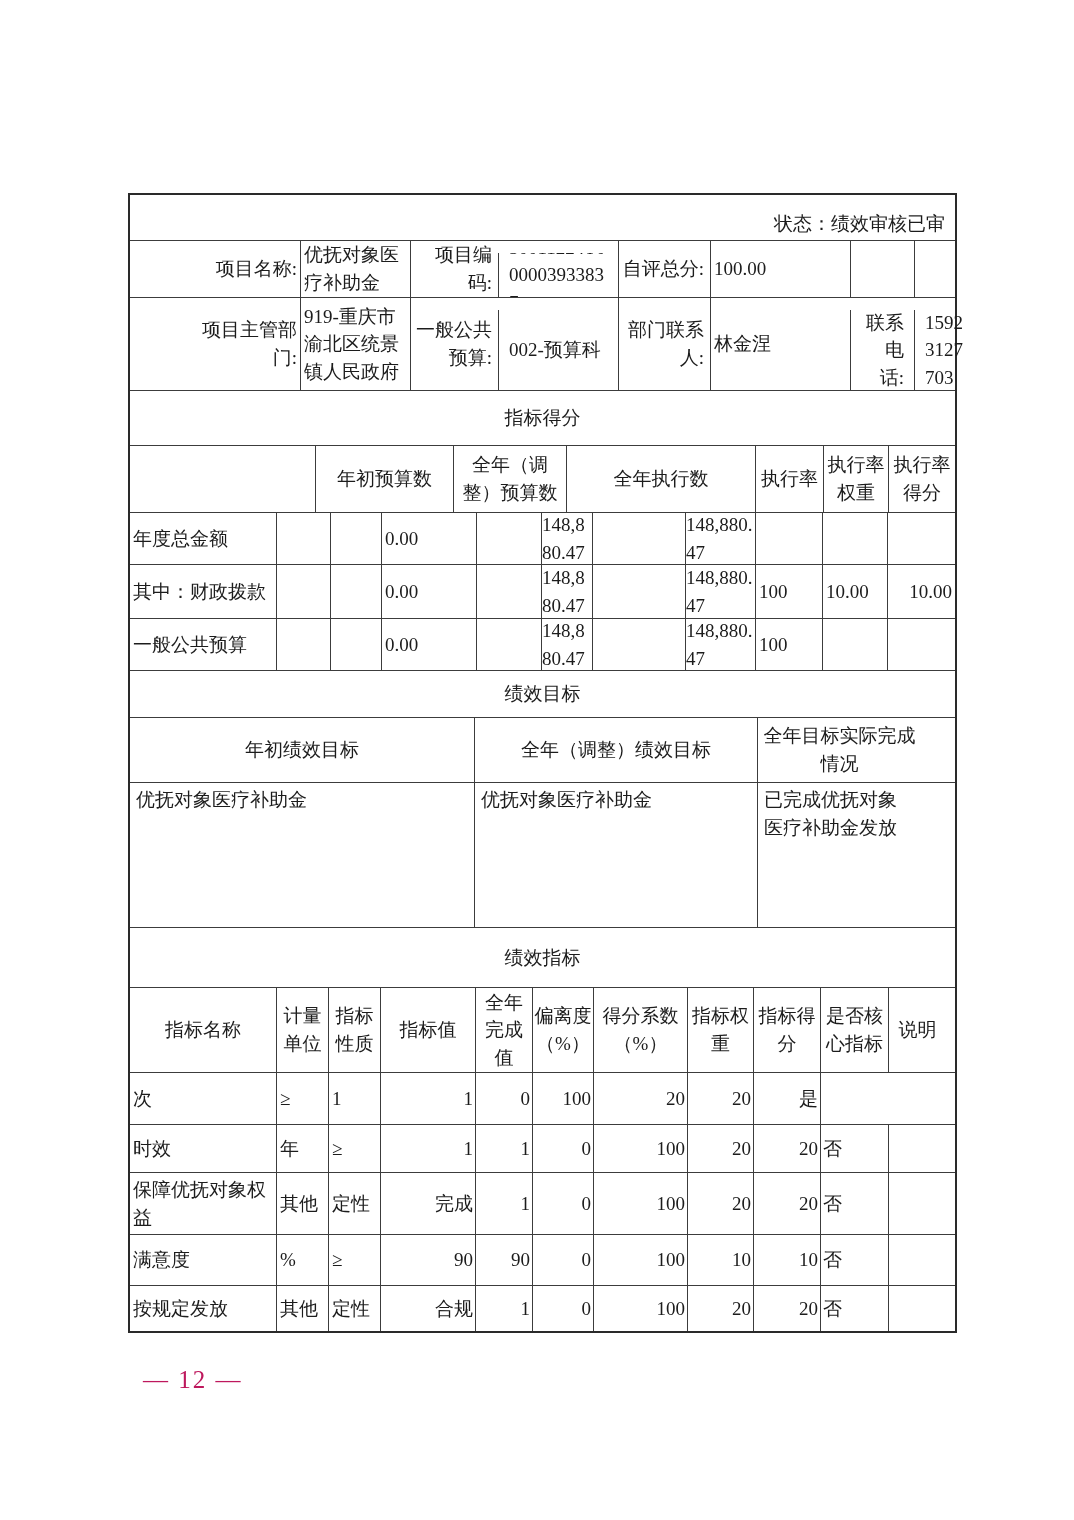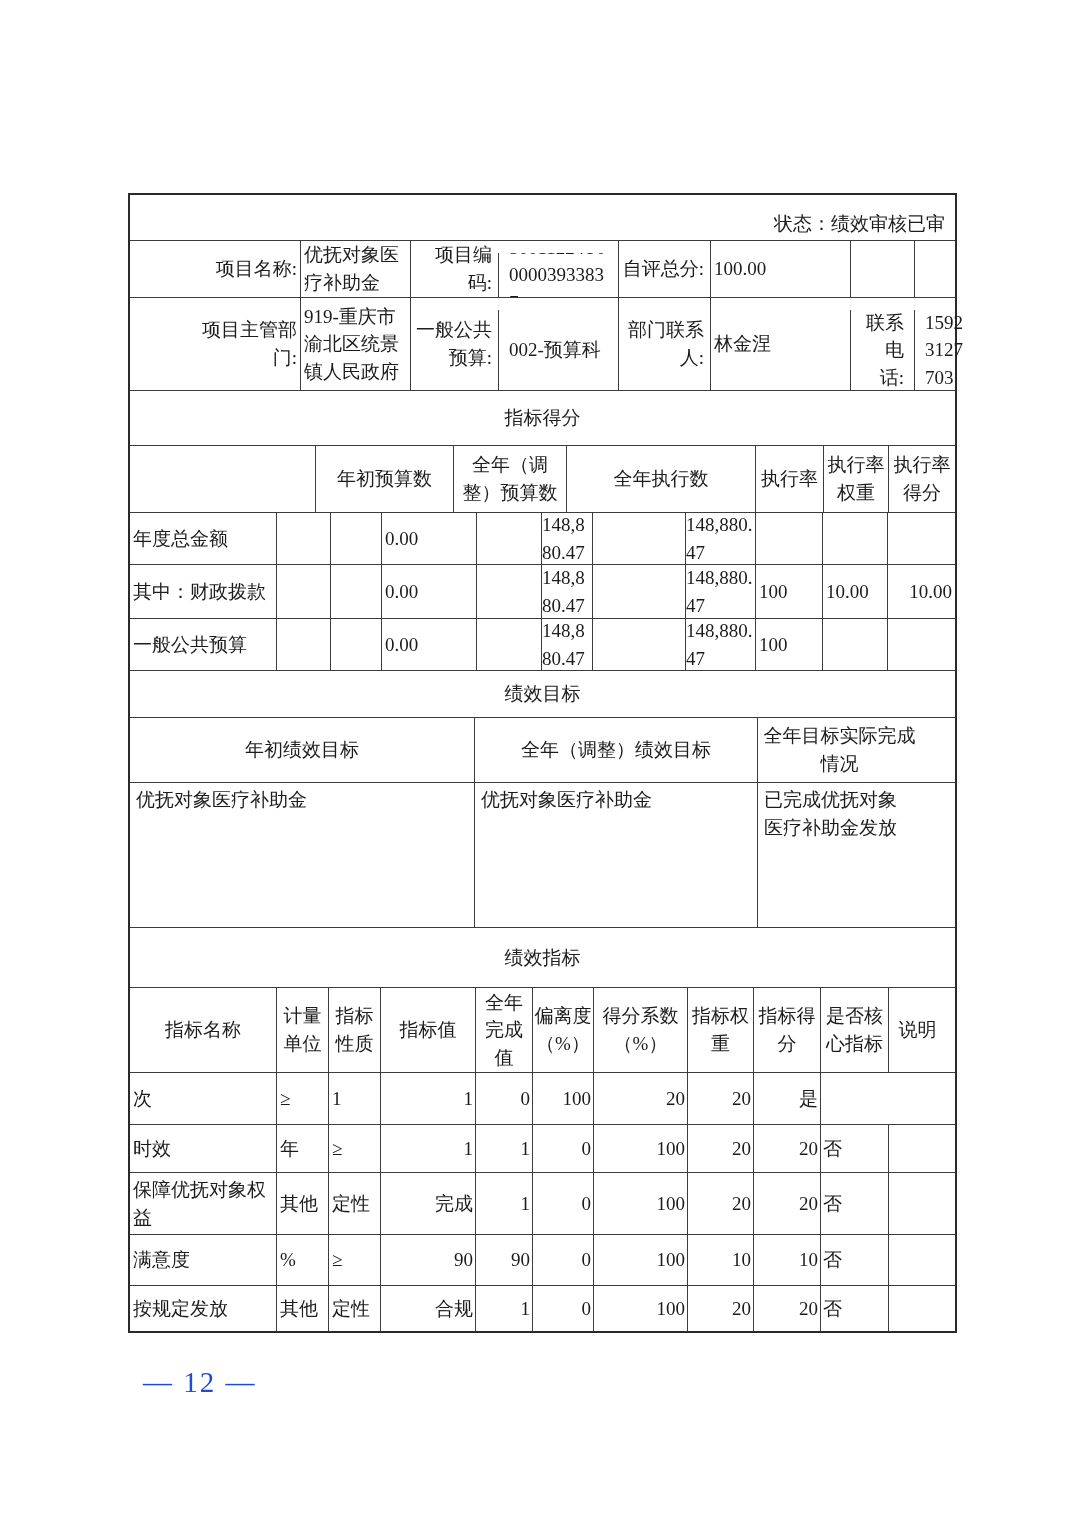--- a/index.html
+++ b/index.html
@@ -46,21 +46,21 @@
   .t-g .c:nth-child(1){width:344px}.t-g .c:nth-child(2){width:283px}.t-g .c:nth-child(3){width:164px}
   
   .t-i .c:nth-child(1){width:146px}.t-i .c:nth-child(2){width:52px}
   .t-i .c:nth-child(3){width:52px}.t-i .c:nth-child(4){width:95px}
   .t-i .c:nth-child(5){width:57px}.t-i .c:nth-child(6){width:61px}
   .t-i .c:nth-child(7){width:94px}.t-i .c:nth-child(8){width:66px}
   .t-i .c:nth-child(9){width:67px}.t-i .c:nth-child(10){width:68px}
   .t-i .c:nth-child(11){width:58px}
   .t-id .c:nth-child(n+4):nth-child(-n+9){justify-content:flex-end;text-align:right;padding-right:2px;}
   .t-id .c:nth-child(10){padding-left:2px;}
-  .pageno{position:absolute;left:143px;top:1366px;font-size:29px;letter-spacing:2px;color:#1d4ed8;}
+  .pageno{position:absolute;left:143px;top:1366px;font-size:25px;letter-spacing:2px;color:#be185d;}
 </style>
 </head>
 <body>
 
 <div class="page">
   <div class="doc-table">
 
     <div class="row h45">
       <div class="c cf ta-r p2">状态：绩效审核已审</div>
     </div>

